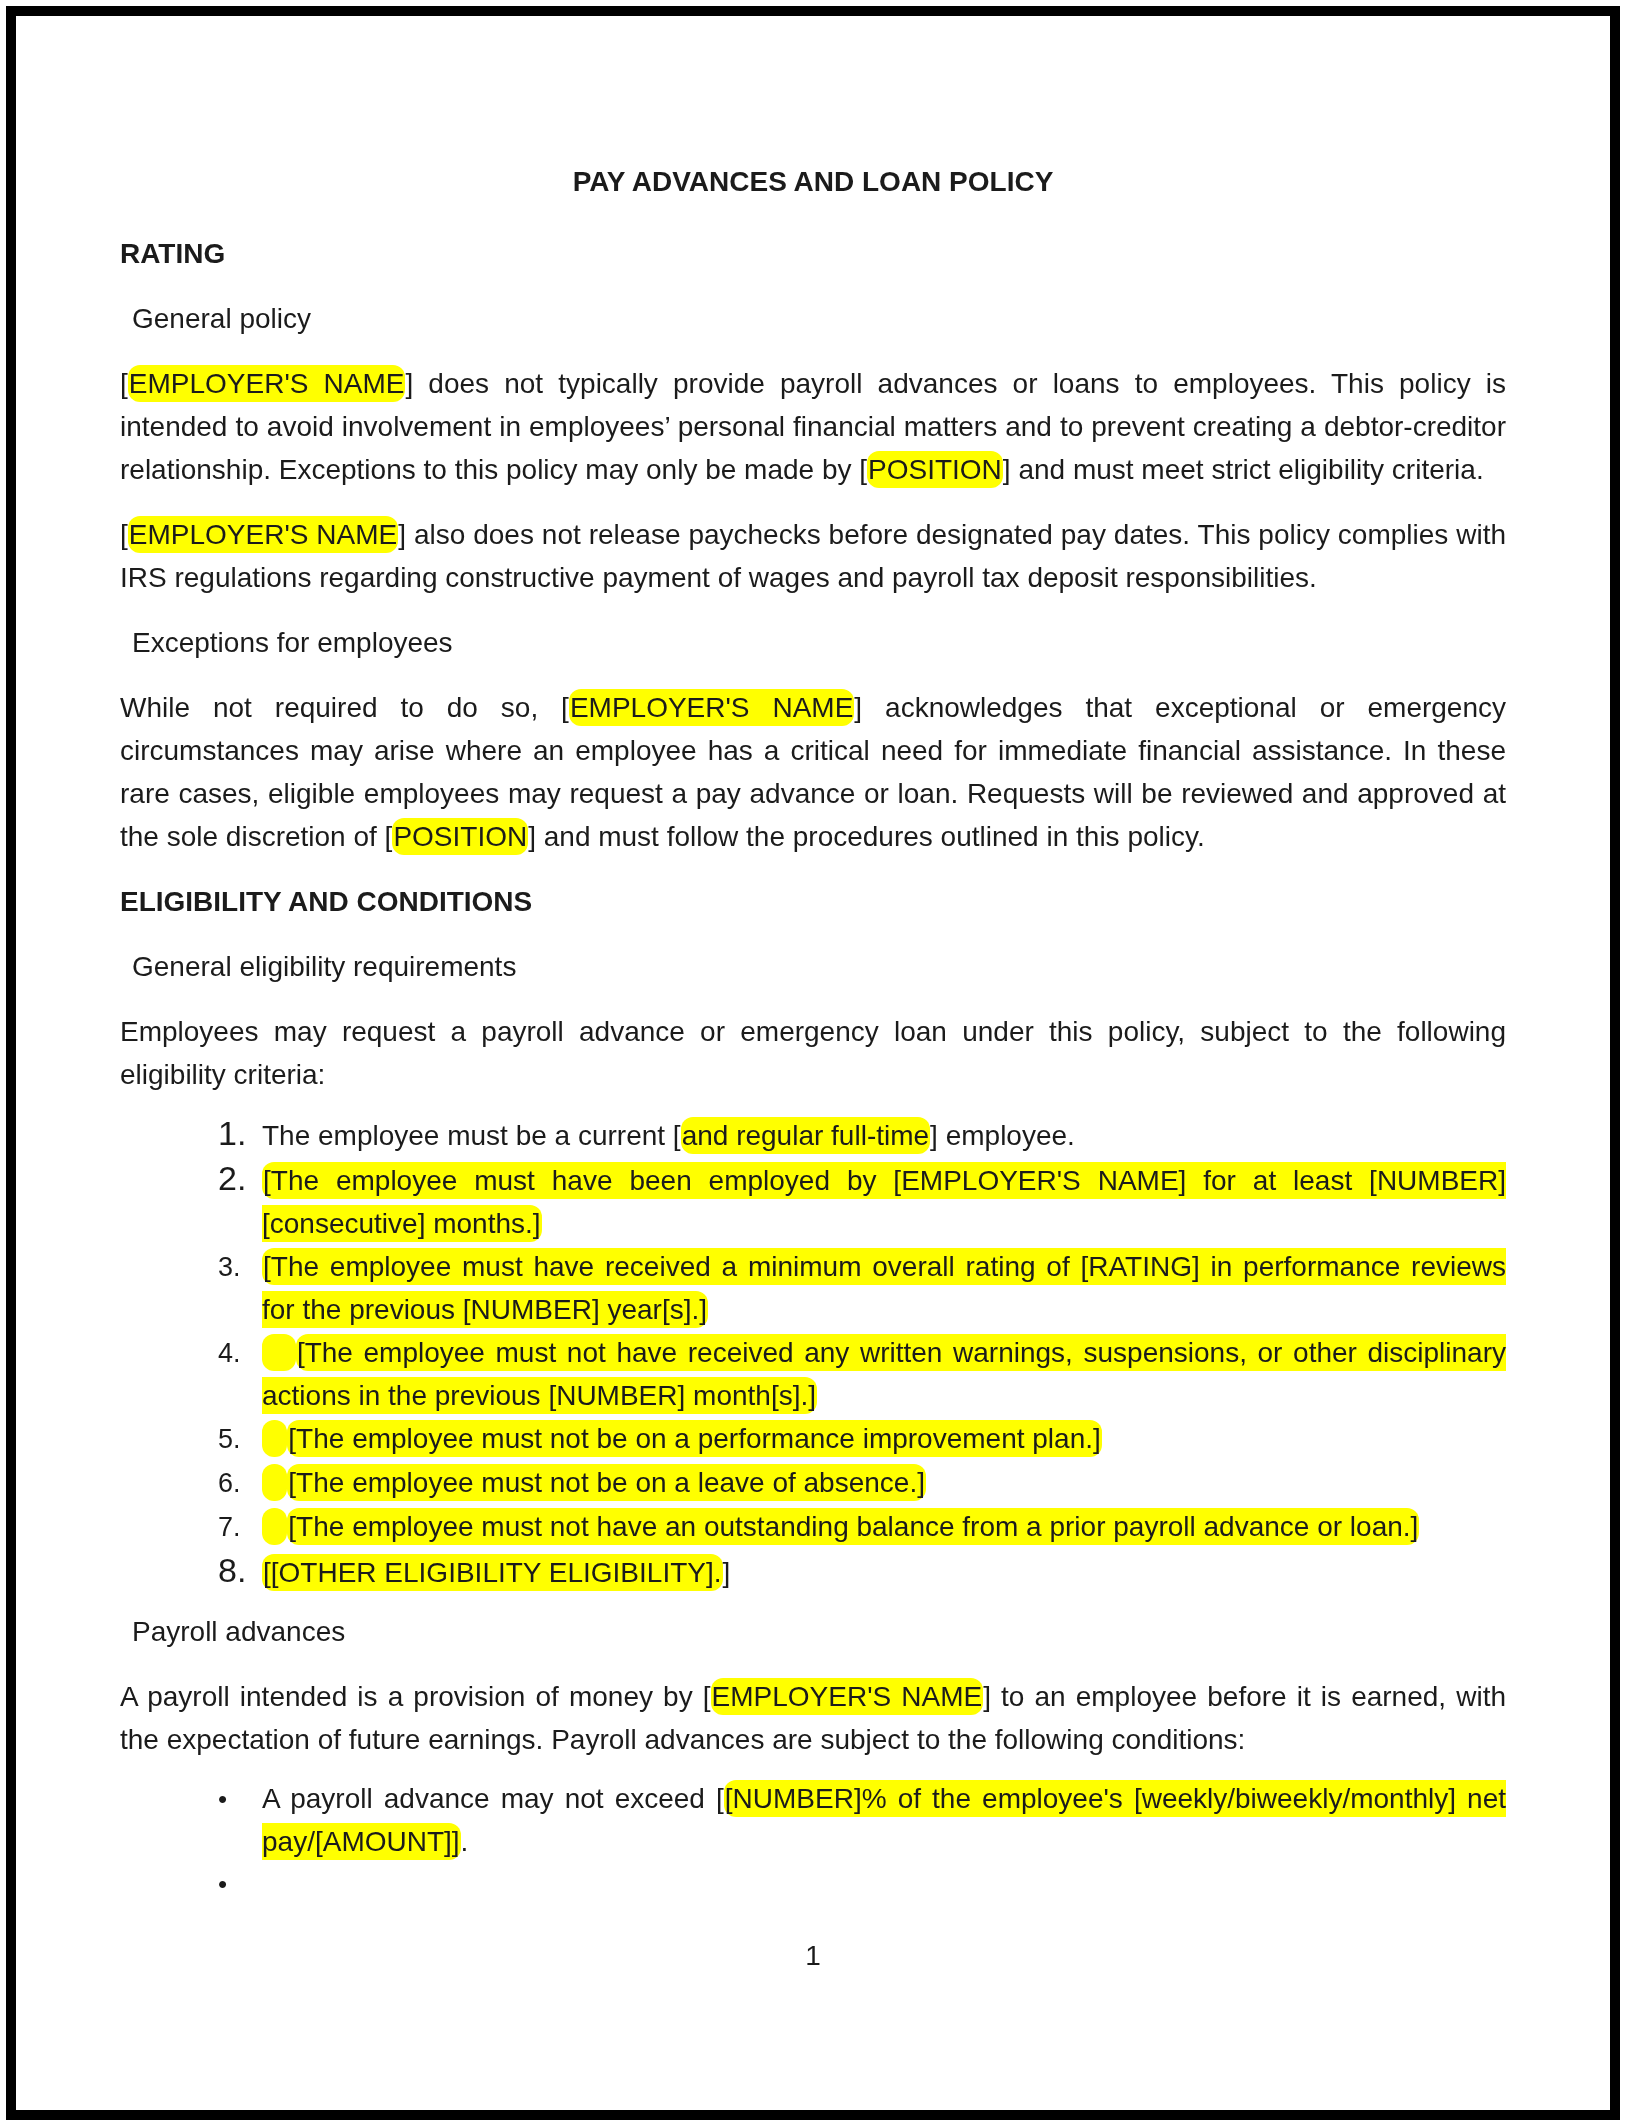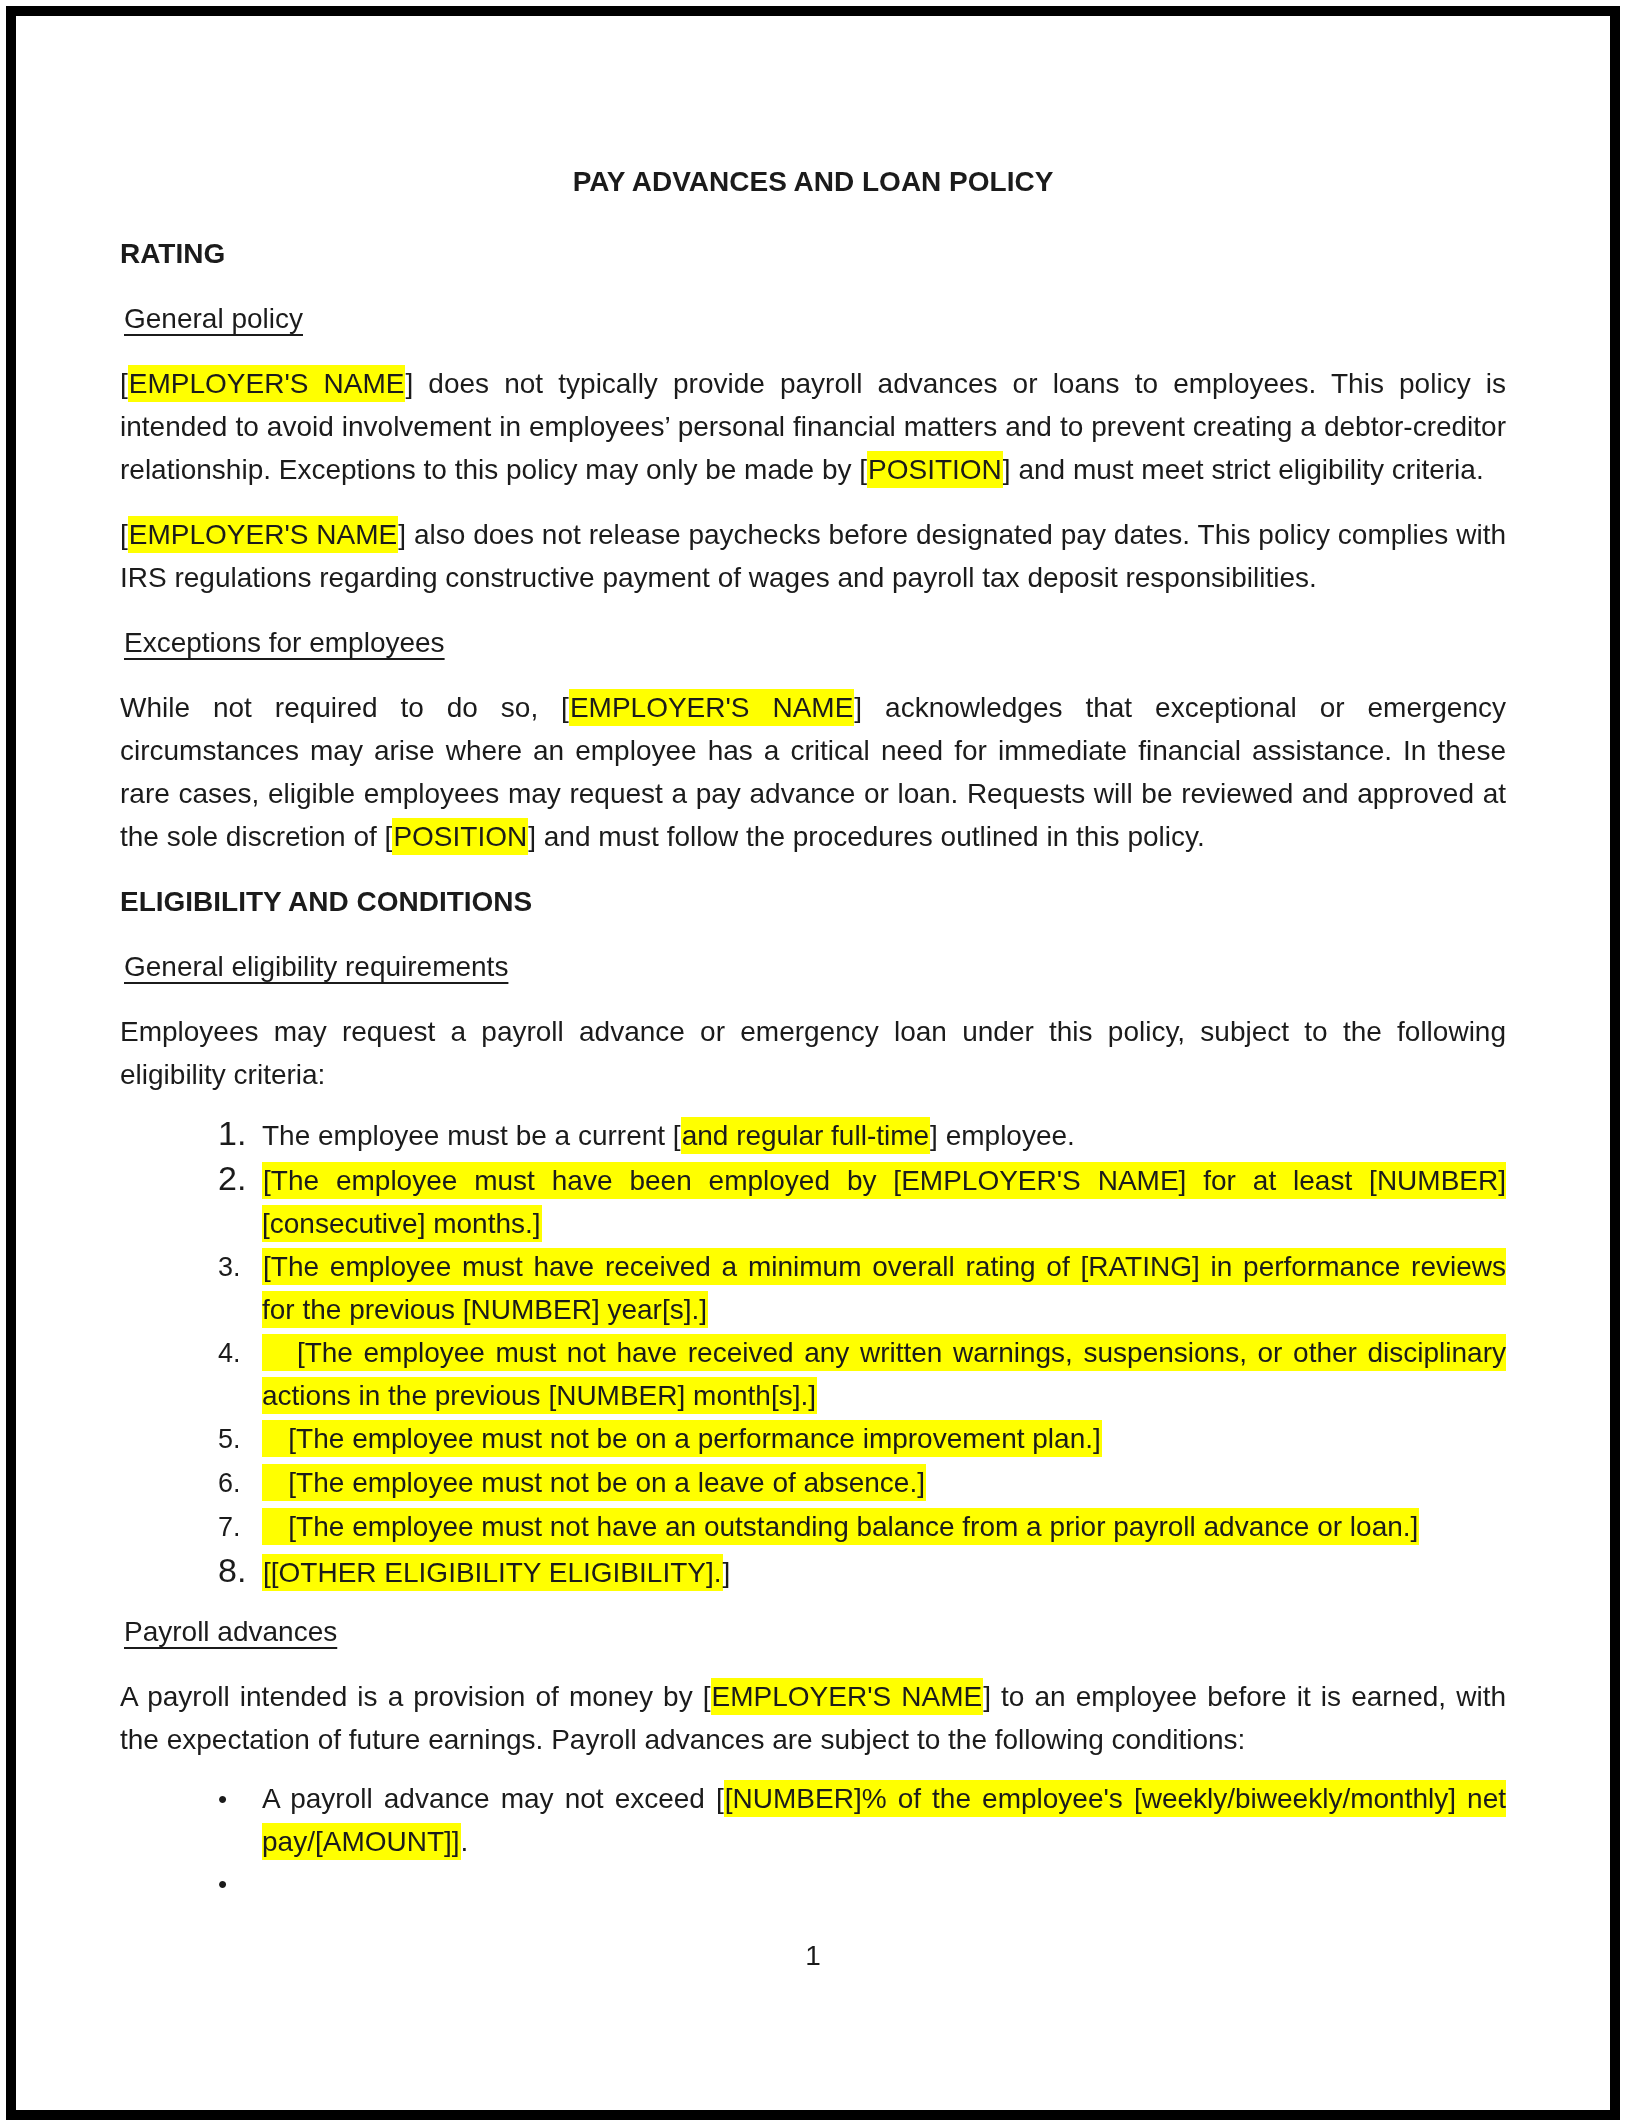--- a/index.html
+++ b/index.html
@@ -32,33 +32,33 @@
     font-weight: 700;
     font-size: 28px;
     line-height: 36px;
     margin: 0 0 32px 0;
   }
   .h-bold {
     font-weight: 700;
     margin: 0 0 22px 0;
   }
   .h-underline {
-    text-decoration: underline;
     text-decoration-thickness: 2px;
     text-underline-offset: 6px;
-    margin: 0 0 22px 4px;
+    margin: 0 0 22px 12px;
   }
   .para {
     text-align: justify;
     margin: 0 0 22px 0;
   }
   .para.tight { margin-bottom: 16px; }
   .hl {
     background: #ffff00;
     padding: 3px 1px;
+    border-radius: 12px;
   }
   .list { margin: 0 0 16px 0; }
   .list-row {
     display: flex;
     align-items: baseline;
     padding-left: 98px;
   }
   .marker {
     flex: 0 0 44px;
     width: 44px;

